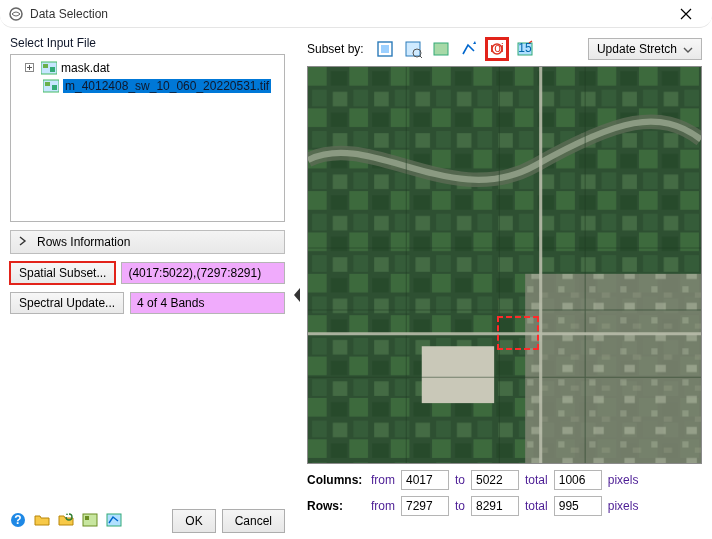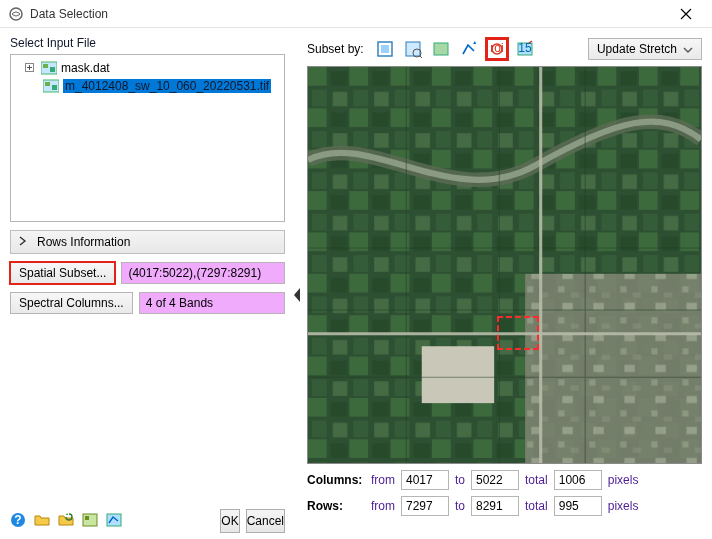--- a/index.html
+++ b/index.html
@@ -1,19 +1,19 @@
 <!DOCTYPE html>
 <html><head>
 <meta charset="utf-8">
 <style>
   * { box-sizing: border-box; font-family: "Segoe UI", Tahoma, sans-serif; font-size: 12px; }
   body { margin: 0; background: #fff; width: 712px; height: 539px; overflow: hidden; }
 
   
-  .titlebar { height: 28px; display: flex; align-items: center; padding: 0 8px; border-bottom: 1px solid #e5e5e5; background: #fff; }
+  .titlebar { height: 28px; display: flex; align-items: center; padding: 0 8px; border-bottom: 1px solid #e5e5e5; background: #fff; border-radius: 13px; }
   .titlebar .app-icon { width: 16px; height: 16px; margin-right: 6px; color: #555; }
   .titlebar .title { color: #333; }
   .titlebar .close { margin-left: auto; width: 36px; height: 28px; display:flex; align-items:center; justify-content:center; color:#000; }
 
   .content { display: flex; height: calc(539px - 28px); }
 
   
   .left { width: 295px; padding: 8px 10px 6px 10px; display: flex; flex-direction: column; position: relative; }
   .lbl { color: #0f172a; margin-bottom: 4px; }
   .tree-box { border: 1px solid #b5b5b5; background: #fff; height: 168px; overflow: auto; padding: 4px 4px; }
@@ -28,21 +28,21 @@
   .collapse-bar .arrow { margin-right: 10px; color:#333; }
 
   .row-btnfield { display:flex; align-items:center; margin-top: 8px; gap: 6px; }
   .mini-btn { height: 22px; padding: 0 8px; border:1px solid #b5b5b5; background: linear-gradient(#f7f7f7,#e9e9e9); display:inline-flex; align-items:center; }
   .field { height: 22px; border:1px solid #b5b5b5; background:#f0abfc; padding: 0 6px; display:inline-flex; align-items:center; flex:1; }
   .highlight-red { outline: 2px solid #e2231a; outline-offset: -1px; }
 
   .left-footer { margin-top: auto; display:flex; align-items:center; justify-content:space-between; padding-top: 10px; }
   .footer-icons { display:flex; gap: 8px; align-items:center; }
   .footer-icons svg { width:16px; height:16px; }
-  .btn { height: 24px; padding: 0 0; border:1px solid #adadad; background: linear-gradient(#f5f5f5,#e7e7e7); display:inline-flex; align-items:center; }
+  .btn { height: 24px; padding: 0 12px; border:1px solid #adadad; background: linear-gradient(#f5f5f5,#e7e7e7); display:inline-flex; align-items:center; }
 
   
   .splitter { width: 10px; position: relative; }
   .splitter .handle { position:absolute; top: 258px; left: -4px; }
   .splitter .handle svg { width: 12px; height: 18px; }
 
   
   .right { flex:1; padding: 6px 10px 6px 2px; display:flex; flex-direction:column; }
   .right-top { display:flex; align-items:center; gap: 6px; margin: 4px 0 6px 0; }
   .right-top .strip { display:flex; gap: 6px; align-items:center; margin-left: 4px; }
@@ -120,21 +120,21 @@
       </span>
       <span>Rows Information</span>
     </div>
 
     <div class="row-btnfield">
       <div class="mini-btn highlight-red">Spatial Subset...</div>
       <div class="field">(4017:5022),(7297:8291)</div>
     </div>
 
     <div class="row-btnfield">
-      <div class="mini-btn">Spectral Columns...</div>
+      <div class="mini-btn">Spectral Update...</div>
       <div class="field">4 of 4 Bands</div>
     </div>
 
     <div class="left-footer">
       <div class="footer-icons">
         <span><svg viewBox="0 0 16 16">
               <circle cx="8" cy="8" r="7" fill="#1e88e5"></circle>
               <text x="8" y="12" text-anchor="middle" font-size="11" fill="#fff" font-weight="bold">?</text>
             </svg></span>
         <span><svg viewBox="0 0 16 16">

